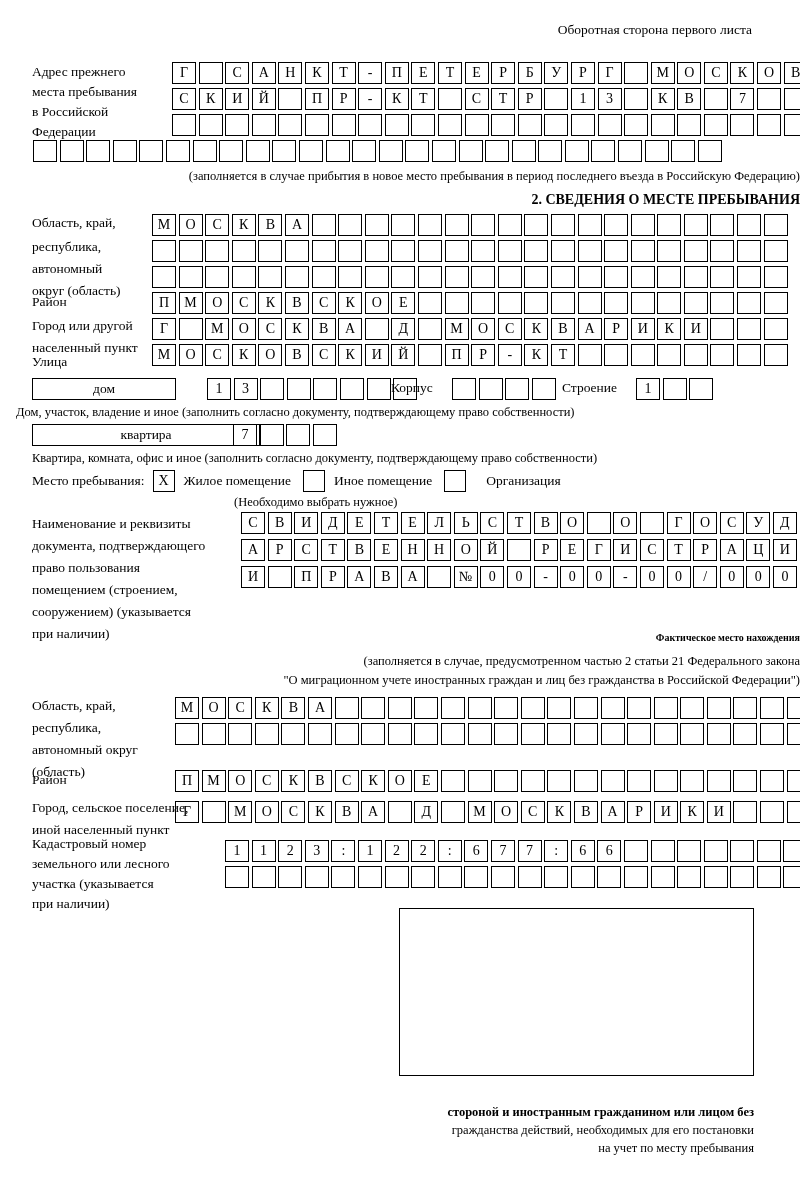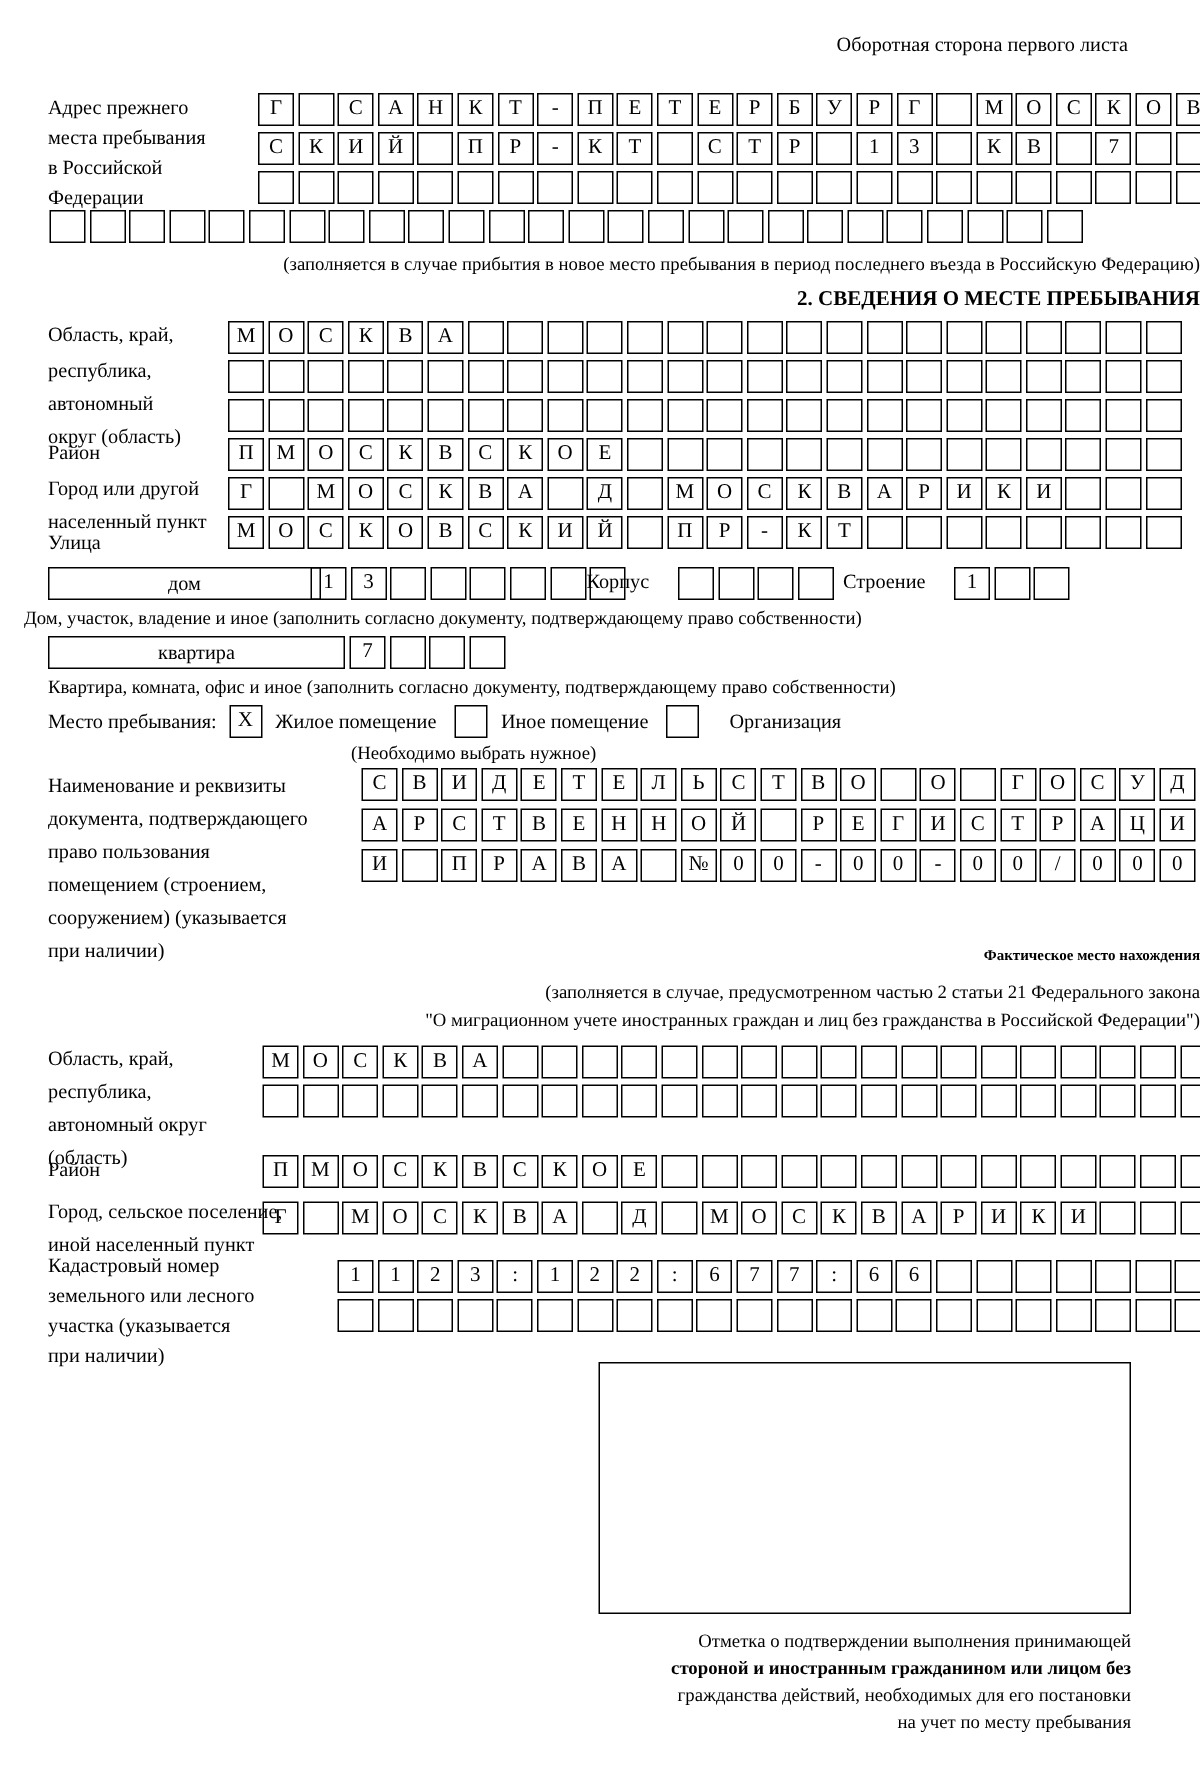--- a/index.html
+++ b/index.html
@@ -372,21 +372,21 @@
       <div class="cell"></div>
       <div class="cell"></div>
       <div class="cell"></div>
       <div class="cell"></div>
       <div class="cell"></div>
       <div class="cell"></div>
       <div class="cell"></div>
       <div class="cell"></div>
     </div>
 
-  <div class="wide-label-box" style="left:32px; top:378px; width:182px;">дом</div>
+  <div class="wide-label-box" style="left:32px; top:378px; width:144px;">дом</div>
   <div class="boxrow" id="s2-house" style="left:207px; top:378px;">
       <div class="cell">1</div>
       <div class="cell">3</div>
       <div class="cell"></div>
       <div class="cell"></div>
       <div class="cell"></div>
       <div class="cell"></div>
       <div class="cell"></div>
       <div class="cell"></div>
     </div>
@@ -399,21 +399,21 @@
     </div>
   <div class="lbl" style="left:562px; top:378px;">Строение</div>
   <div class="boxrow" id="s2-stroenie" style="left:636px; top:378px;">
       <div class="cell">1</div>
       <div class="cell"></div>
       <div class="cell"></div>
     </div>
 
   <div class="lbl small" style="left:16px; top:402px;">Дом, участок, владение и иное (заполнить согласно документу, подтверждающему право собственности)</div>
 
-  <div class="wide-label-box" style="left:32px; top:424px; width:198px;">квартира</div>
+  <div class="wide-label-box" style="left:32px; top:424px; width:228px;">квартира</div>
   <div class="boxrow" id="s2-flat" style="left:233px; top:424px;">
       <div class="cell">7</div>
       <div class="cell"></div>
       <div class="cell"></div>
       <div class="cell"></div>
     </div>
   <div class="lbl small" style="left:32px; top:448px;">Квартира, комната, офис и иное (заполнить согласно документу, подтверждающему право собственности)</div>
 
   <div class="inline-row" style="left:32px; top:470px;">
     <span>Место пребывания:</span>
@@ -670,18 +670,17 @@
       <div class="cell"></div>
       <div class="cell"></div>
       <div class="cell"></div>
       <div class="cell"></div>
       <div class="cell"></div>
       <div class="cell"></div>
       <div class="cell"></div>
     </div>
 
   <div class="bigbox" style="left:399px; top:908px; width:355px; height:168px;"></div>
-  <div class="center small" style="left:399px; top:1086px; width:355px;">Отметка о подтверждении выполнения принимающей</div>
   <div class="center small" style="left:399px; top:1104px; width:355px;font-weight:bold;">стороной и иностранным гражданином или лицом без</div>
   <div class="center small" style="left:399px; top:1122px; width:355px;">гражданства действий, необходимых для его постановки</div>
   <div class="center small" style="left:399px; top:1140px; width:355px;">на учет по месту пребывания</div>
 
 </div>
 
 </body></html>

